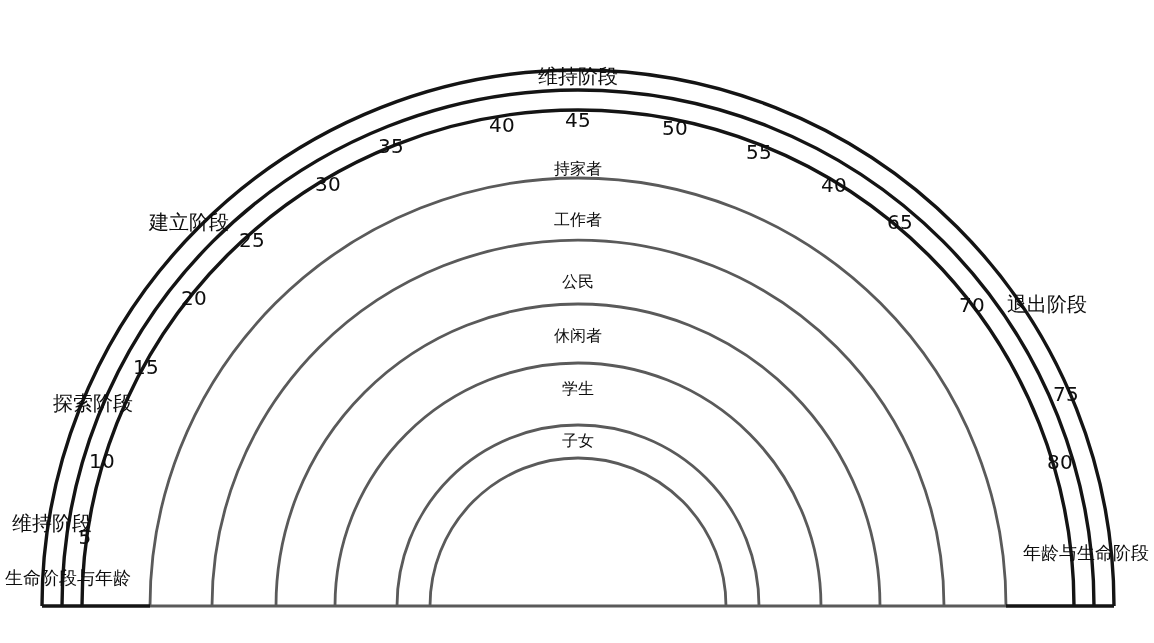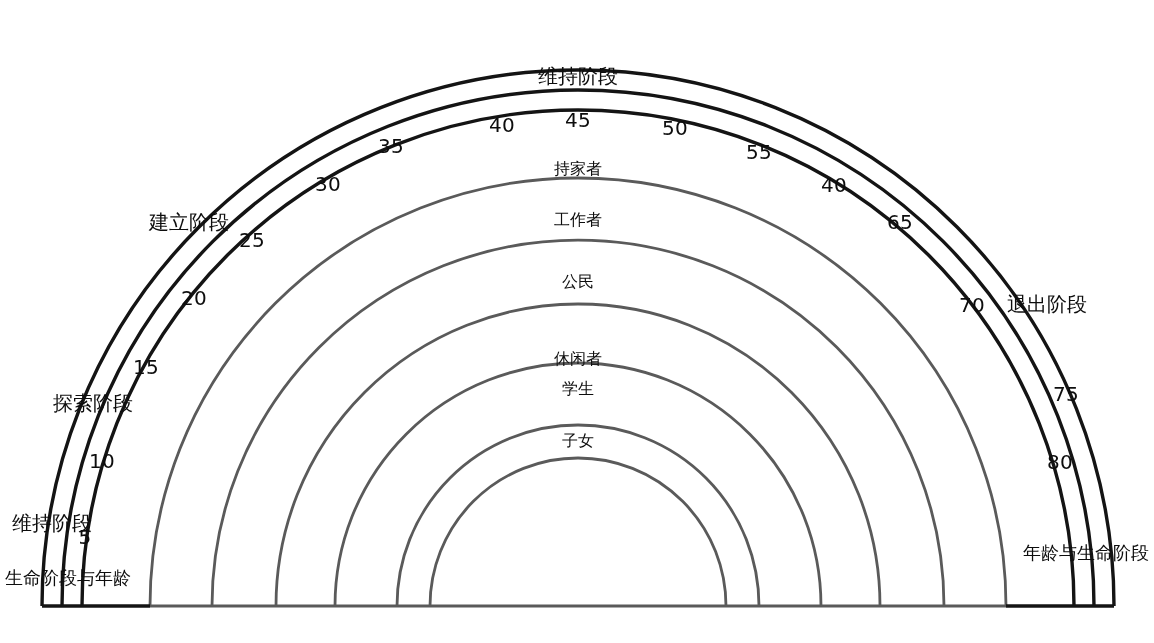--- a/index.html
+++ b/index.html
@@ -118,21 +118,21 @@
       <div class="lbl stage-lbl" style="top: 76px; left: 578px; transform: translate(-50%, -50%);">维持阶段</div>
       <div class="lbl stage-lbl" style="top: 222px; left: 189px; transform: translate(-50%, -50%);">建立阶段</div>
       <div class="lbl stage-lbl" style="top: 403px; left: 93px; transform: translate(-50%, -50%);">探索阶段</div>
       <div class="lbl stage-lbl" style="top: 523px; left: 52px; transform: translate(-50%, -50%);">维持阶段</div>
       <div class="lbl stage-lbl" style="top: 304px; left: 1047px; transform: translate(-50%, -50%);">退出阶段</div>
     </div>
   <div id="role-labels">
       <div class="lbl role-lbl" style="top: 169px; left: 578px; transform: translate(-50%, -50%);">持家者</div>
       <div class="lbl role-lbl" style="top: 220px; left: 578px; transform: translate(-50%, -50%);">工作者</div>
       <div class="lbl role-lbl" style="top: 282px; left: 578px; transform: translate(-50%, -50%);">公民</div>
-      <div class="lbl role-lbl" style="top: 336px; left: 578px; transform: translate(-50%, -50%); margin-top: 23px;">休闲者</div>
+      <div class="lbl role-lbl" style="top: 336px; left: 578px; transform: translate(-50%, -50%);">休闲者</div>
       <div class="lbl role-lbl" style="top: 389px; left: 578px; transform: translate(-50%, -50%);">学生</div>
       <div class="lbl role-lbl" style="top: 441px; left: 578px; transform: translate(-50%, -50%);">子女</div>
     </div>
   <div id="axis-labels">
       <div class="lbl axis-lbl" style="top: 578px; left: 5px; transform: translateY(-50%);">生命阶段与年龄</div>
       <div class="lbl axis-lbl" style="top: 553px; left: 1149px; transform: translate(-100%, -50%);">年龄与生命阶段</div>
     </div>
 
 </div>
 

